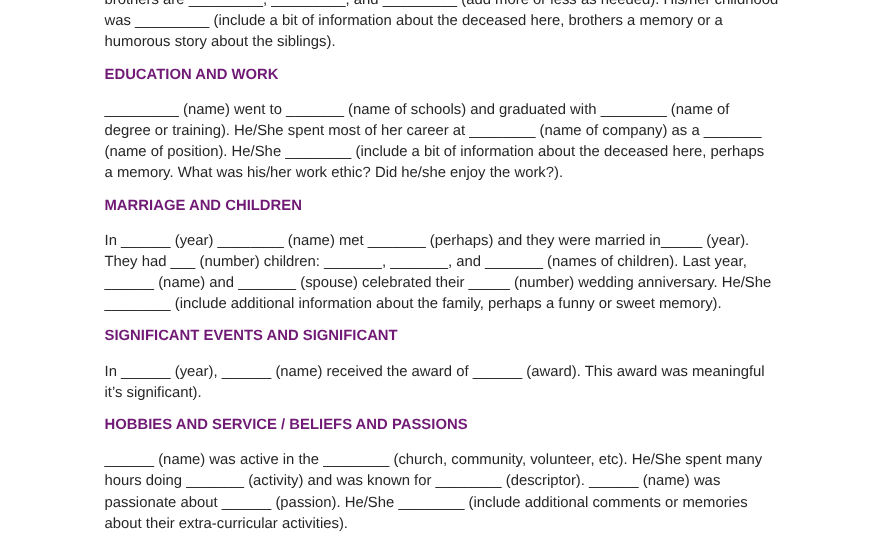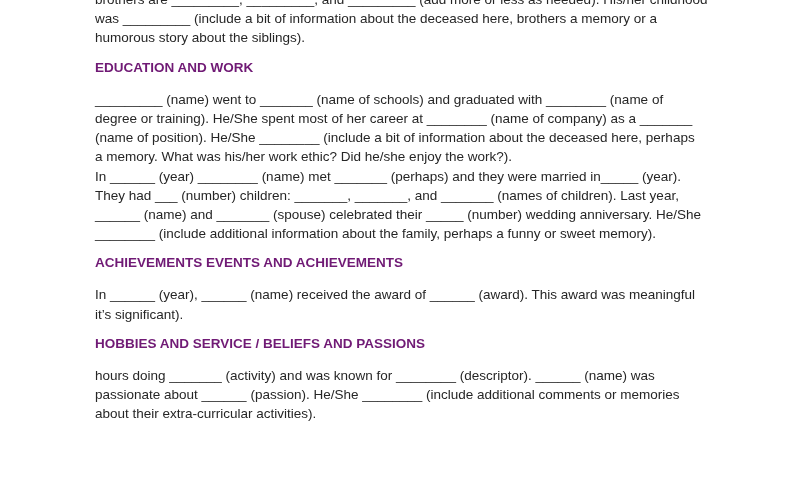--- a/index.html
+++ b/index.html
@@ -52,33 +52,35 @@
   </div>
 
   <div class="heading">EDUCATION AND WORK</div>
   <div class="para">
     <div class="line">_________ (name) went to _______ (name of schools) and graduated with ________ (name of</div>
     <div class="line">degree or training). He/She spent most of her career at ________ (name of company) as a _______</div>
     <div class="line">(name of position). He/She ________ (include a bit of information about the deceased here, perhaps</div>
     <div class="line">a memory. What was his/her work ethic? Did he/she enjoy the work?).</div>
   </div>
 
+  <div class="heading">MARRIAGE AND CHILDREN</div>
   <div class="para">
     <div class="line">In ______ (year) ________ (name) met _______ (perhaps) and they were married in_____ (year).</div>
     <div class="line">They had ___ (number) children: _______, _______, and _______ (names of children). Last year,</div>
     <div class="line">______ (name) and _______ (spouse) celebrated their _____ (number) wedding anniversary. He/She</div>
     <div class="line">________ (include additional information about the family, perhaps a funny or sweet memory).</div>
   </div>
 
-  <div class="heading">ACHIEVEMENTS EVENTS AND ACHIEVEMENTS</div>
+  <div class="heading">SIGNIFICANT EVENTS AND SIGNIFICANT</div>
   <div class="para">
     <div class="line">In ______ (year), ______ (name) received the award of ______ (award). This award was meaningful</div>
     <div class="line">it’s significant).</div>
   </div>
 
   <div class="heading">HOBBIES AND SERVICE / BELIEFS AND PASSIONS</div>
   <div class="para">
+    <div class="line">______ (name) was active in the ________ (church, community, volunteer, etc). He/She spent many</div>
     <div class="line">hours doing _______ (activity) and was known for ________ (descriptor). ______ (name) was</div>
     <div class="line">passionate about ______ (passion). He/She ________ (include additional comments or memories</div>
     <div class="line">about their extra-curricular activities).</div>
   </div>
 
 </div>
 
 </body></html>

